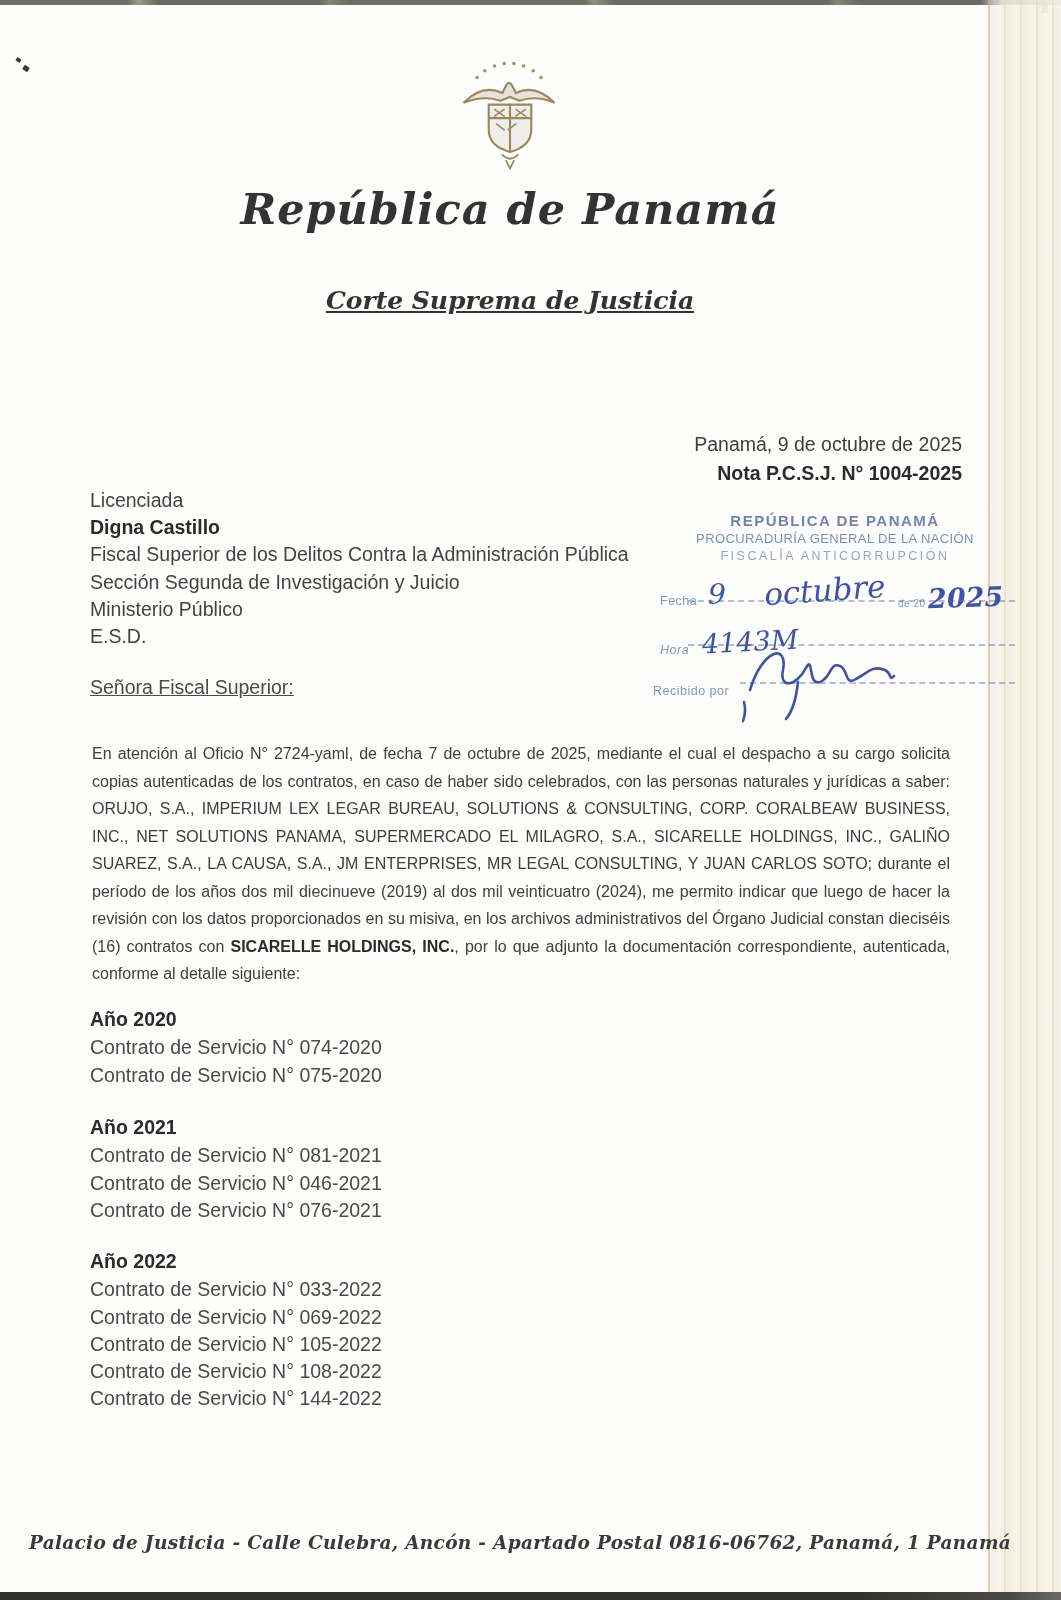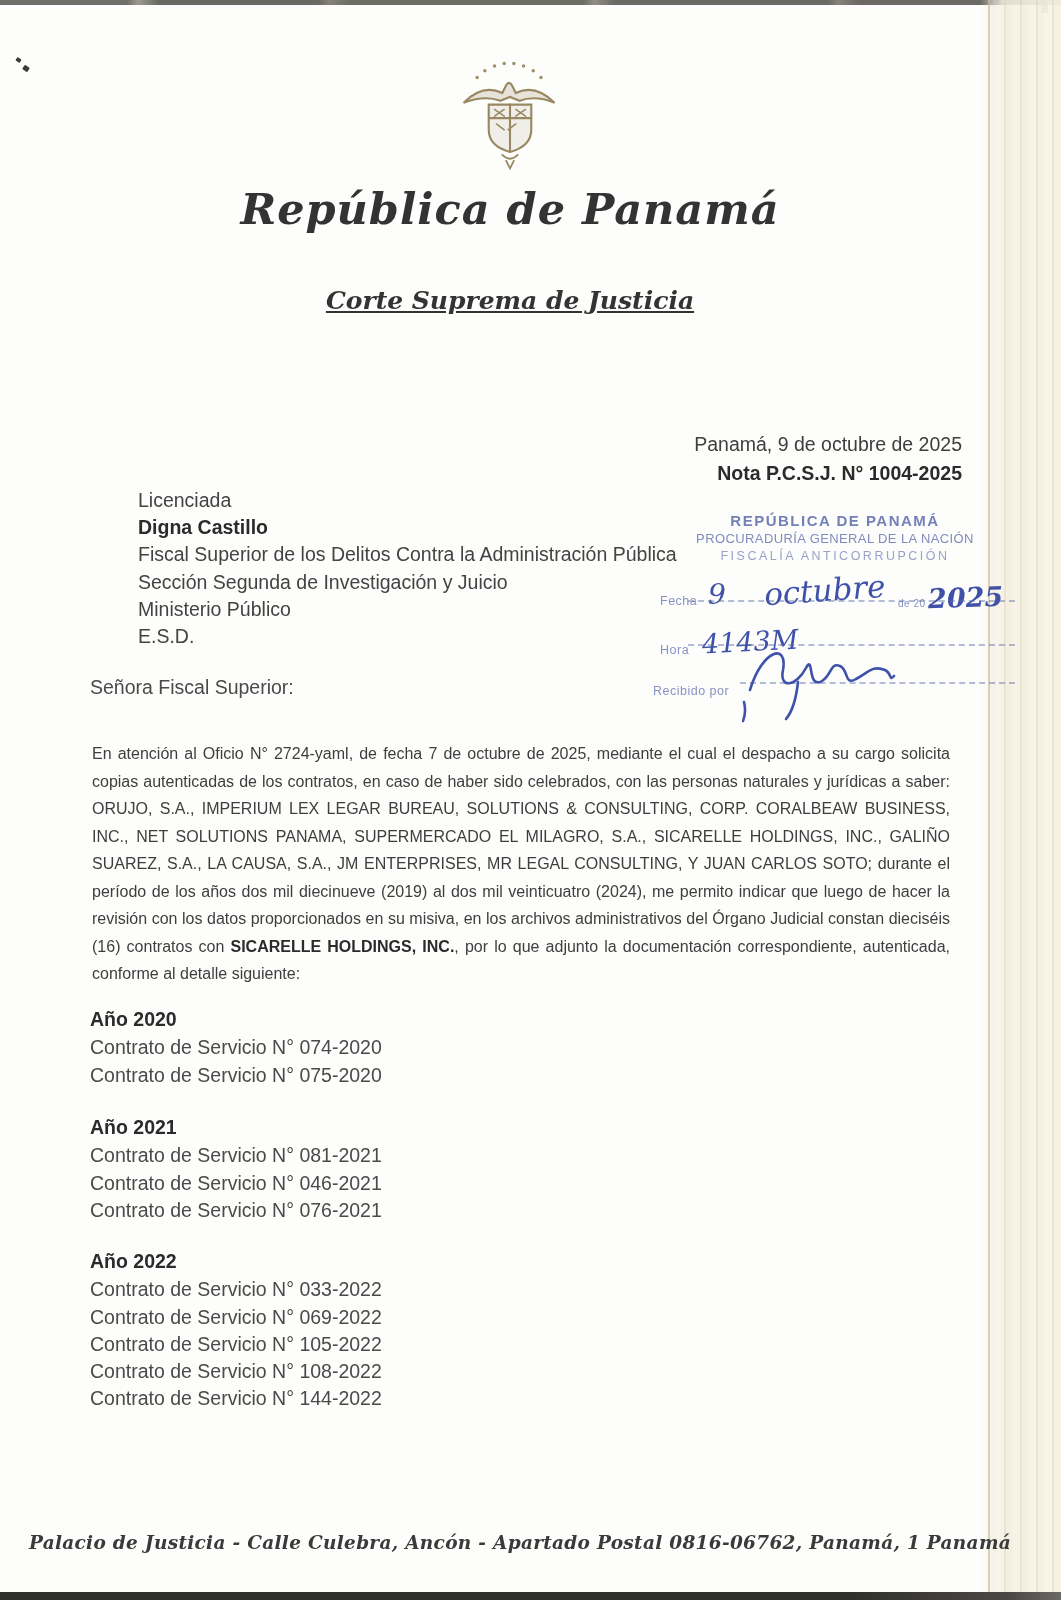--- a/index.html
+++ b/index.html
@@ -44,34 +44,34 @@
   .script{font-family:"DejaVu Serif","Liberation Serif",serif;font-style:italic;font-weight:700;color:#333;}
   .republic-title{position:absolute;left:0;top:184px;width:1020px;text-align:center;font-size:43px;letter-spacing:1px;}
   .organ-title{position:absolute;left:0;top:250px;width:1020px;text-align:center;font-size:25px;}
   .court-title{position:absolute;left:0;top:286px;width:1020px;text-align:center;font-size:25px;text-decoration:underline;}
 
   
   .dateline{position:absolute;right:119px;top:430px;text-align:right;font-size:19.5px;line-height:29px;}
   .dateline .note{font-weight:700;color:#2b2b2b;}
 
   
-  .recipient{position:absolute;left:90px;top:487px;font-size:19.5px;line-height:27.2px;color:#434343;margin-left:48px;}
+  .recipient{position:absolute;left:90px;top:487px;font-size:19.5px;line-height:27.2px;color:#434343;}
   .recipient .bold{font-weight:700;color:#2b2b2b;}
 
   
   .stamp-head{position:absolute;left:650px;top:512px;width:370px;text-align:center;color:rgba(86,100,168,.82);}
   .stamp-head .l1{font-size:15px;font-weight:700;letter-spacing:1.5px;}
   .stamp-head .l2{font-size:13px;letter-spacing:.4px;margin-top:2px;color:rgba(86,100,168,.75);}
   .stamp-head .l3{font-size:12.5px;letter-spacing:2.5px;margin-top:3px;color:rgba(86,100,168,.6);}
   .stamp-label{position:absolute;font-size:12.5px;color:rgba(86,100,168,.7);letter-spacing:.5px;}
   .hand{position:absolute;font-family:"DejaVu Serif","Liberation Serif",serif;font-style:italic;color:#3f51a8;}
   .dash-line{position:absolute;border-bottom:2px dashed rgba(92,106,170,.45);}
 
   
-  .salutation{position:absolute;left:90px;top:676px;font-size:19.5px;color:#4a4a4a;}
+  .salutation{position:absolute;left:90px;top:676px;font-size:19.5px;color:#4a4a4a;text-decoration:underline;}
   .body-par{
     position:absolute;left:92px;top:724px;width:858px;
     font-size:16px;line-height:27.5px;text-align:justify;color:#3e3e3e;
   }
   .body-par .hl{font-weight:700;color:#2b2b2b;}
 
   
   .year-block{position:absolute;left:90px;font-size:19.5px;line-height:27.3px;color:#4a4a4a;}
   .year-block .yr{font-weight:700;color:#2b2b2b;margin-bottom:1px;}
   .yb-2020{top:1006px;}
@@ -147,21 +147,21 @@
     <div class="l3">FISCALÍA ANTICORRUPCIÓN</div>
   </div>
 
   <div class="stamp-label" style="left:660px;top:594px;">Fecha</div>
   <div class="hand" style="left:708px;top:578px;font-size:28px;">9</div>
   <div class="hand" style="left:764px;top:572px;font-size:31px;transform:rotate(-4deg);">octubre</div>
   <div class="stamp-label" style="left:898px;top:598px;font-size:10px;">de 20</div>
   <div class="hand" style="left:928px;top:582px;font-size:27px;font-weight:700;transform:rotate(-2deg);">2025</div>
   <div class="dash-line" style="left:688px;top:600px;width:327px;"></div>
 
-  <div class="stamp-label" style="left:660px;top:643px;">Hora</div>
+  <div class="stamp-label" style="left:660px;top:643px;font-style:italic;">Hora</div>
   <div class="hand" style="left:702px;top:626px;font-size:27px;transform:rotate(-3deg);">4143M</div>
   <div class="dash-line" style="left:688px;top:644px;width:327px;"></div>
 
   <div class="stamp-label" style="left:653px;top:684px;">Recibido por</div>
   <div class="dash-line" style="left:740px;top:682px;width:275px;"></div>
   <div style="position:absolute;left:742px;top:638px;">
     <svg width="180" height="85" viewBox="0 0 180 85" aria-hidden="true">
       <g fill="none" stroke="#3f51a8" stroke-width="2.6" stroke-linecap="round">
         <path d="M8,52 C20,12 46,4 41,32 C37,51 54,49 64,30 C72,15 65,52 80,43 C90,37 88,24 98,28 C107,32 102,48 114,41 C127,34 131,27 143,32 C150,35 147,44 152,38"></path>
         <path d="M56,44 C54,62 50,74 44,81"></path>

